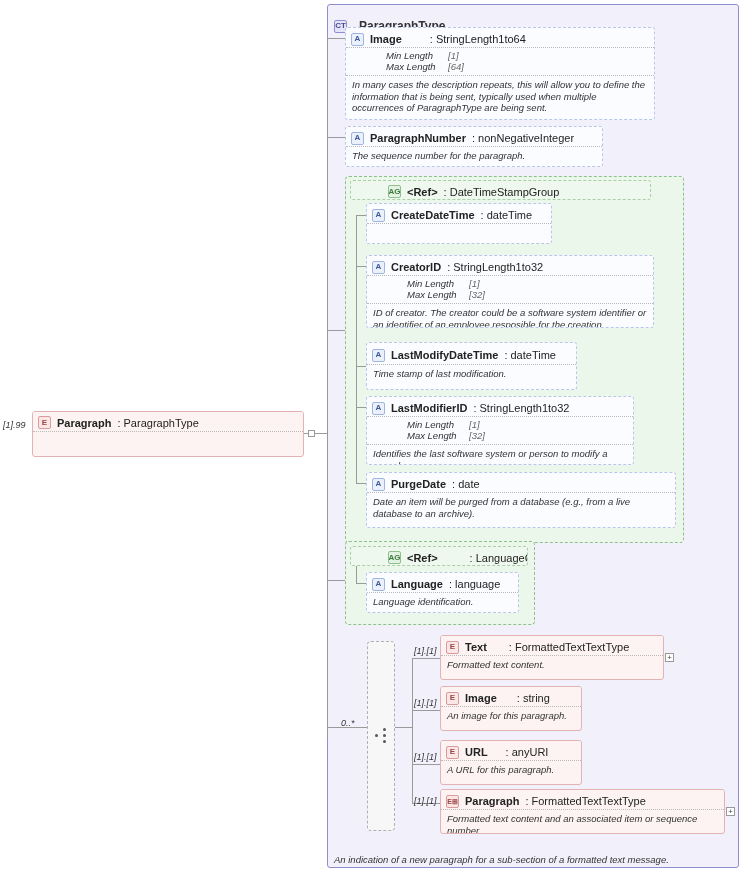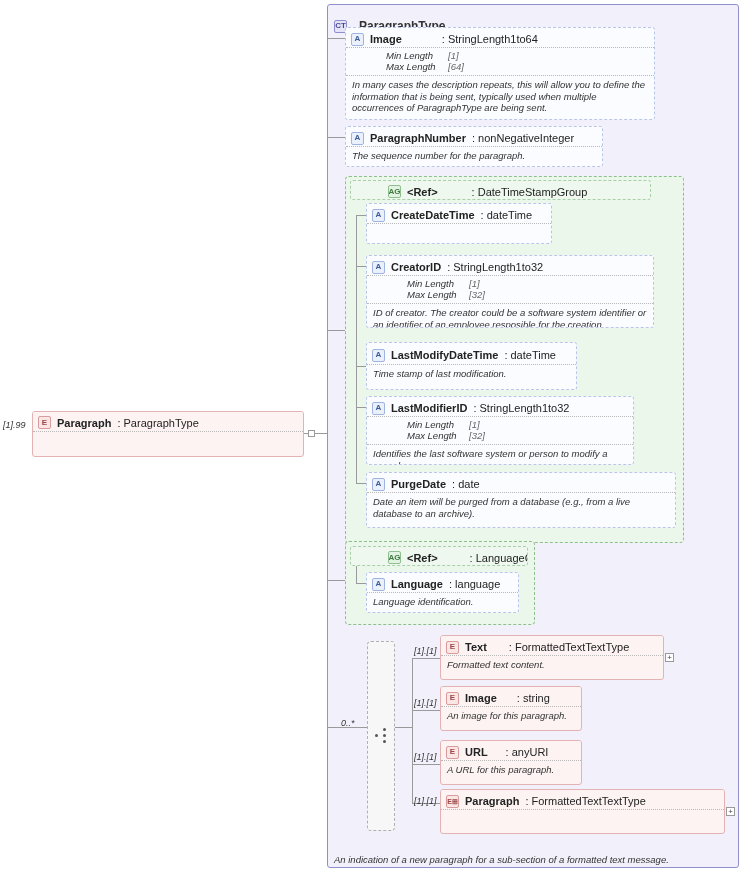--- a/index.html
+++ b/index.html
@@ -138,21 +138,21 @@
     <div class="footnote" style="left:6px;top:849px;width:400px;">An indication of a new paragraph for a sub-section of a formatted text message.</div>
   </div>
 
   <div class="ln lnv" style="left:327px;top:38px;height:700px;"></div>
 
   <div class="ln lnh" style="left:327px;top:38px;width:18px;"></div>
   <div class="node attr-dash" style="left:345px;top:27px;width:310px;height:93px;">
     <div class="hdr" style="padding-top:3px;">
       <span class="glyph g-a">A</span>
       <span class="title">Image</span>
-      <span class="type" style="margin-left:34px;text-align:center;">: StringLength1to64</span>
+      <span class="type" style="margin-left:22px;text-align:center;">: StringLength1to64</span>
     </div>
     <div class="sep"></div>
     <div class="facets">
       <div class="facetrow">
         <span class="fname">Min Length</span>
         <span class="fval">[1]</span>
       </div>
       <div class="facetrow">
         <span class="fname">Max Length</span>
         <span class="fval">[64]</span>
@@ -173,21 +173,21 @@
     <div class="desc">The sequence number for the paragraph.</div>
   </div>
 
   <div class="ln lnh" style="left:327px;top:330px;width:18px;"></div>
   <div class="box ag-outer" style="left:345px;top:176px;width:339px;height:367px;"></div>
 
   <div class="node attr-green" style="left:350px;top:180px;width:301px;height:20px;background:#eef8ee;border-style:dashed;">
     <div class="hdr" style="padding-top:2px;">
       <span class="glyph g-ag">AG</span>
       <span class="title">&lt;Ref&gt;</span>
-      <span class="type" style="margin-left:28px;">: DateTimeStampGroup</span>
+      <span class="type" style="">: DateTimeStampGroup</span>
     </div>
   </div>
 
   <div class="ln lnv" style="left:356px;top:215px;height:268px;"></div>
 
   <div class="ln lnh" style="left:356px;top:215px;width:10px;"></div>
   <div class="node attr-dash" style="left:366px;top:203px;width:186px;height:41px;">
     <div class="hdr" style="padding-top:3px;">
       <span class="glyph g-a">A</span>
       <span class="title">CreateDateTime</span>
@@ -337,16 +337,17 @@
 
   <div class="ln lnh" style="left:412px;top:803px;width:28px;"></div>
   <div class="occ" style="left:414px;top:796px;">[1].[1]</div>
   <div class="node elem" style="left:440px;top:789px;width:285px;height:45px;">
     <div class="hdr" style="padding-top:3px;">
       <span class="glyph g-e-plus">E⊞</span>
       <span class="title">Paragraph</span>
       <span class="type">: FormattedTextTextType</span>
     </div>
     <div class="sep"></div>
+    <div class="desc">Formatted text content and an associated item or sequence number.</div>
   </div>
   <div class="plus" style="left:726px;top:807px;">+</div>
 
 </div>
 
 </body></html>

